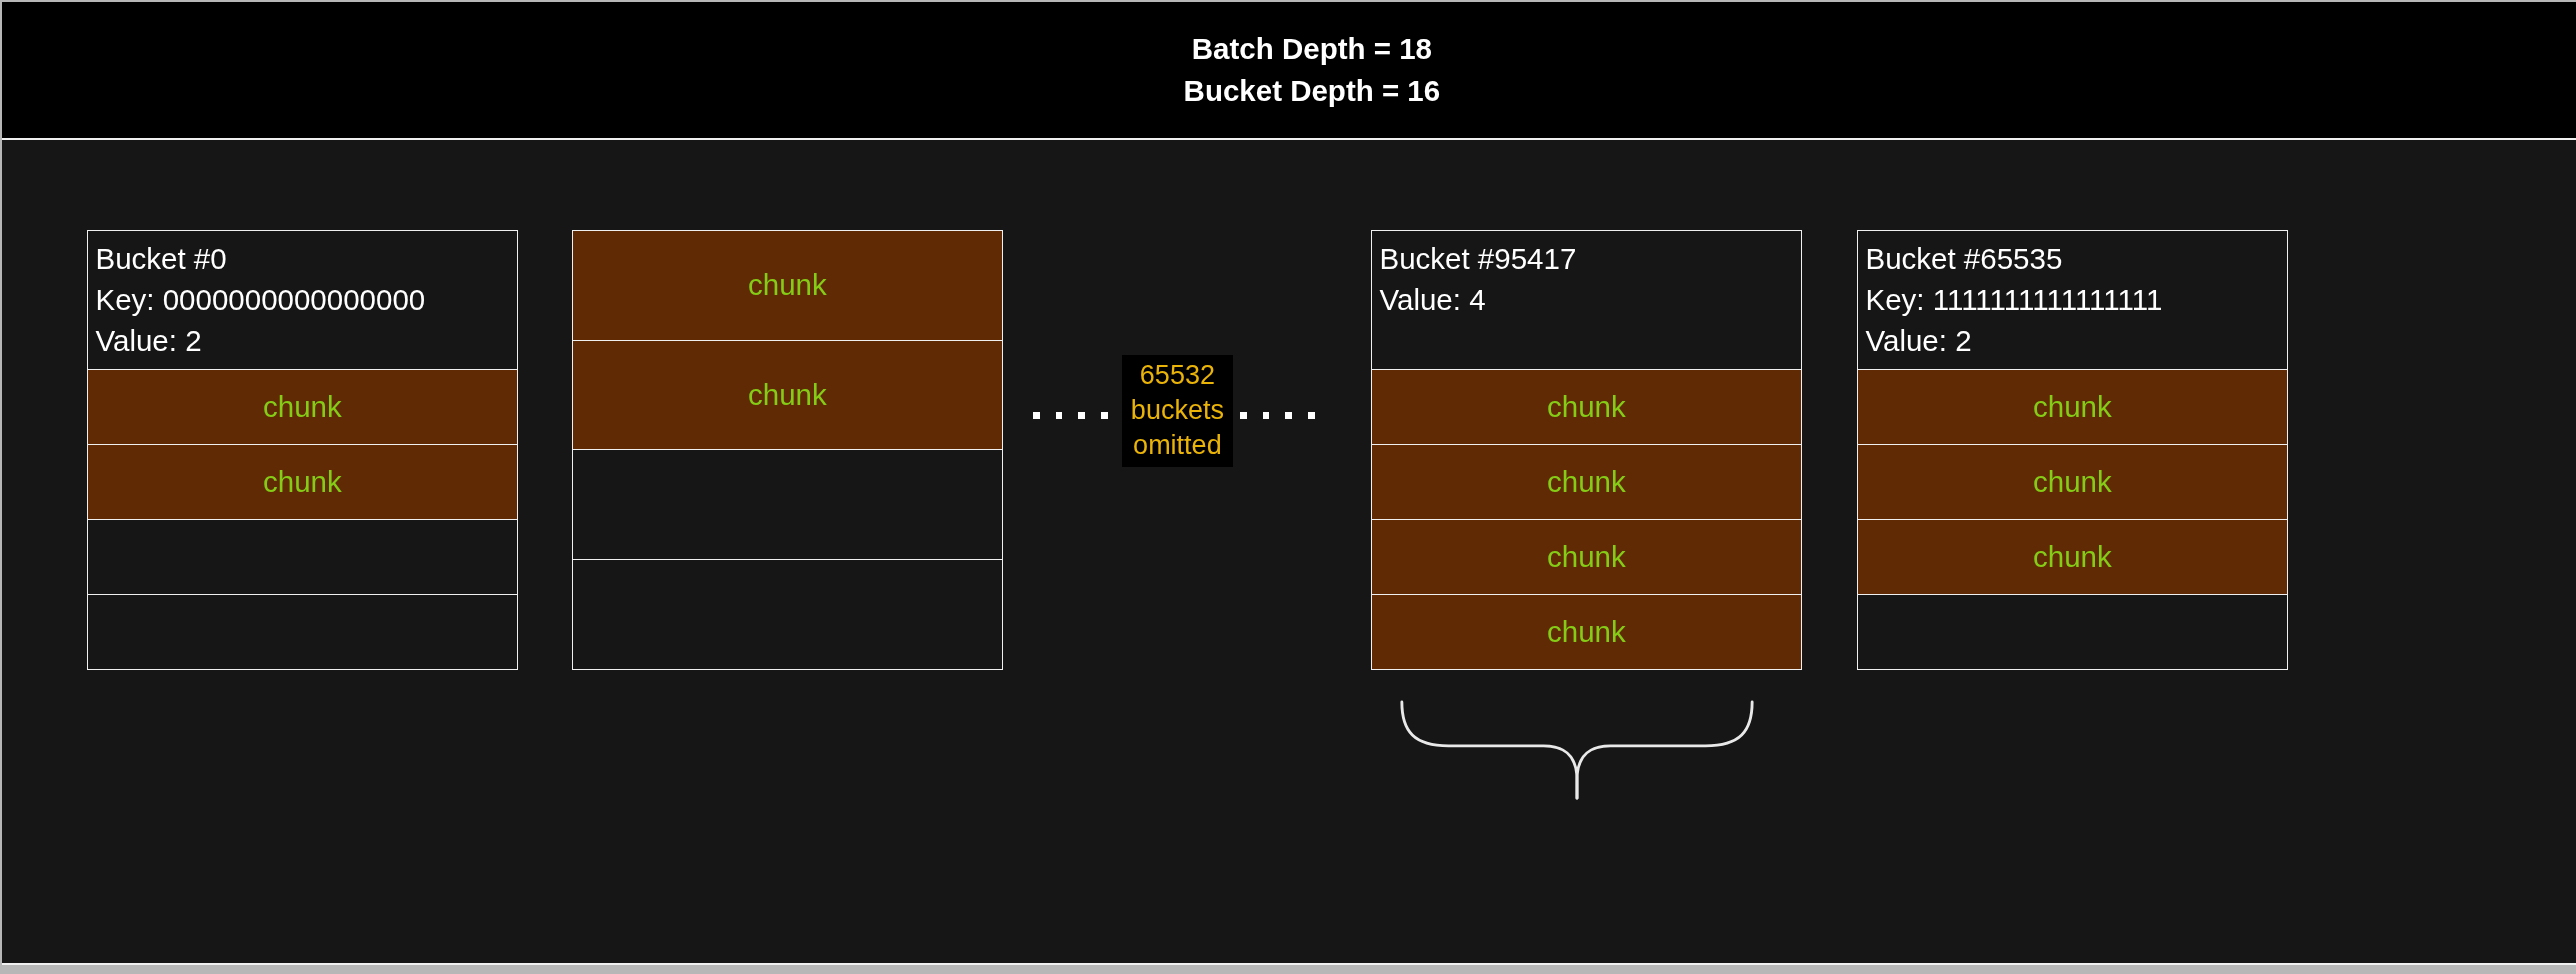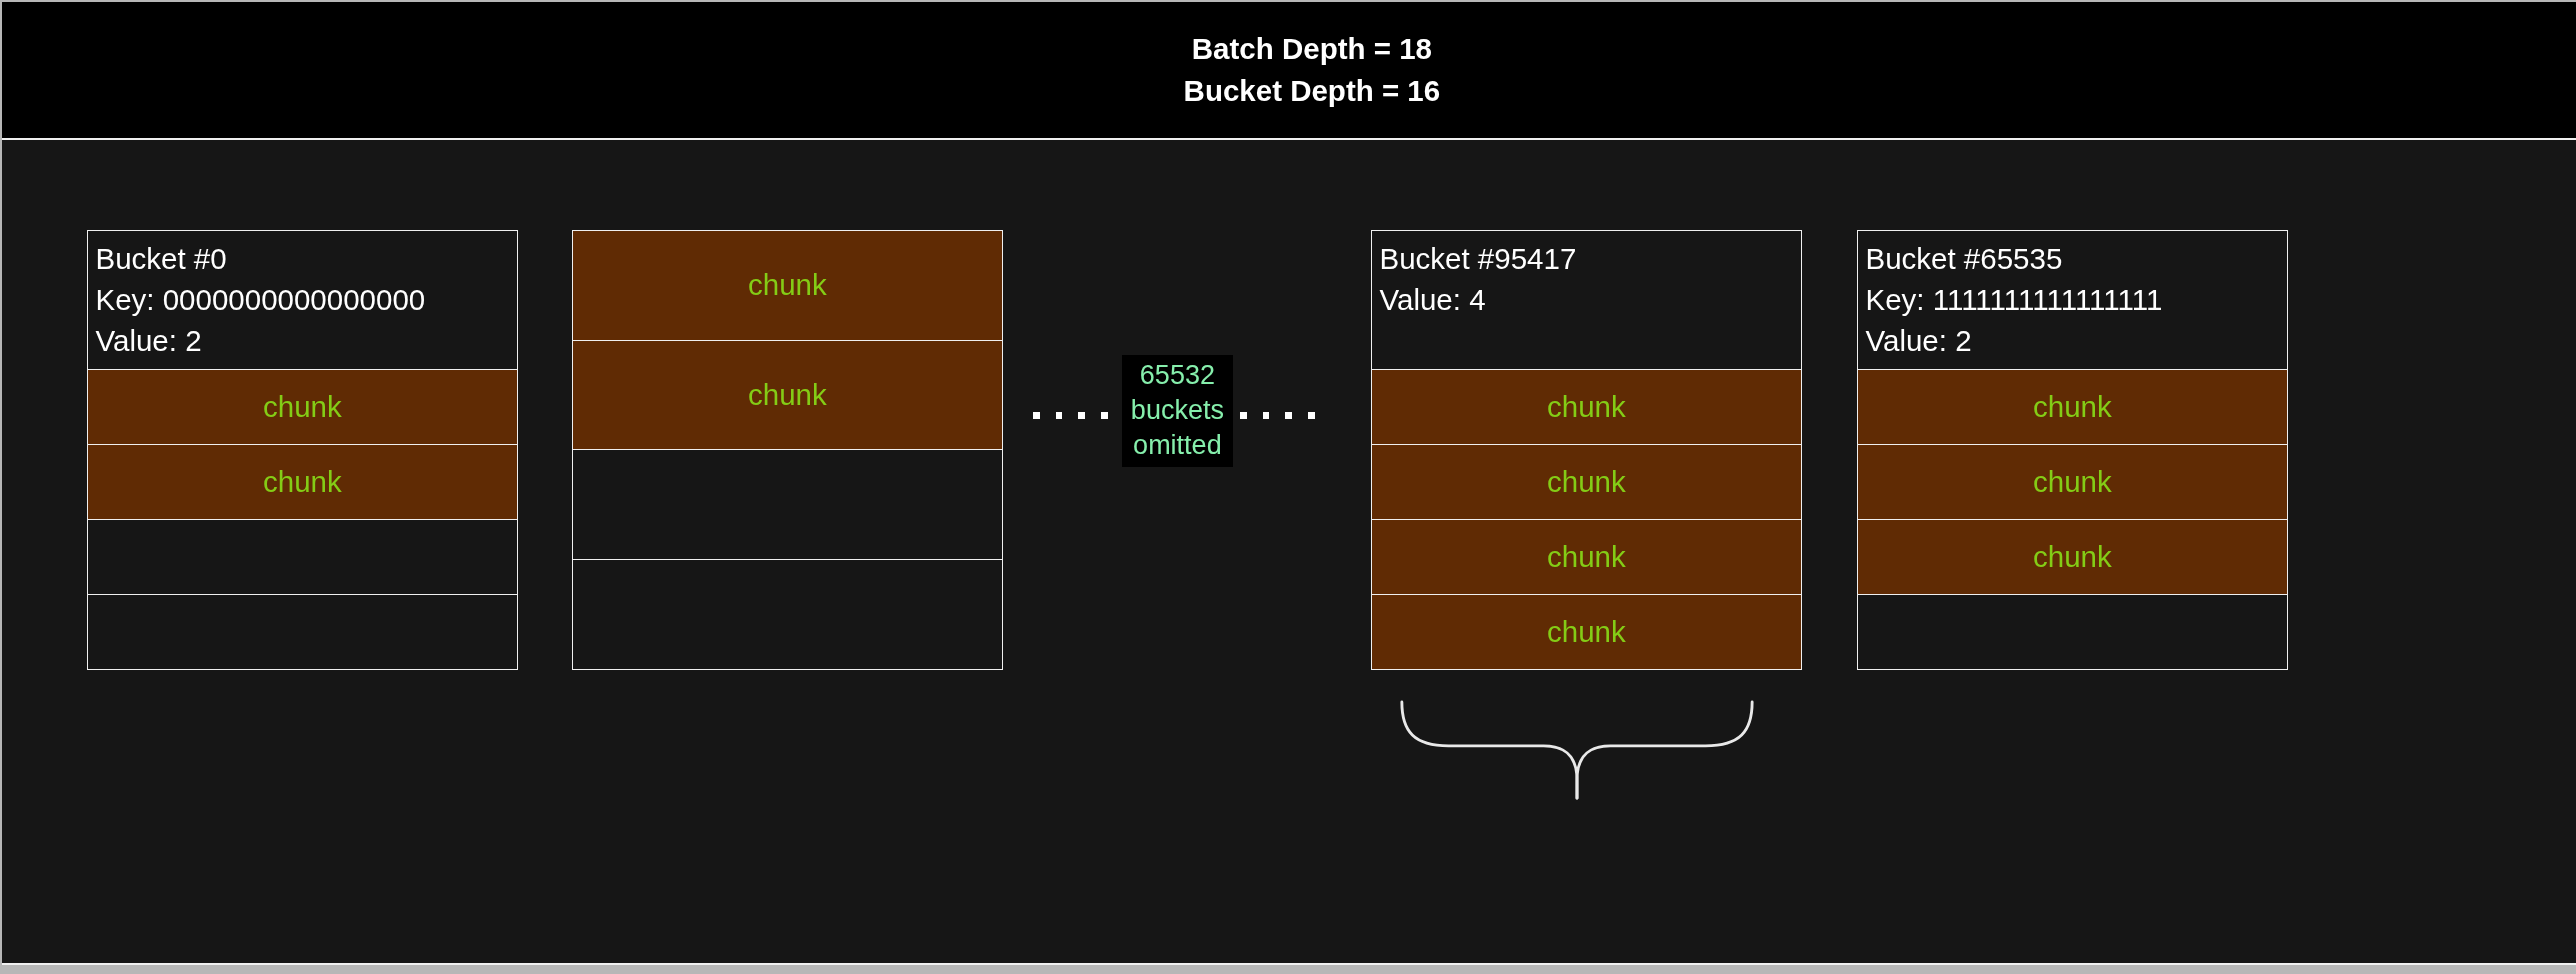--- a/index.html
+++ b/index.html
@@ -40,21 +40,21 @@
     border-bottom:1.9px solid var(--border,#f0f0f0);
     display:flex;align-items:center;justify-content:center;
     font-size:29.5px;color:#84cc16;
   }
   .slot:last-child{border-bottom:none;}
   .slot.filled{background:var(--chunk-fill,#602b04);}
   .omitted-label{
     position:absolute;left:1120px;top:353px;width:111px;height:112px;
     background:var(--label-bg,#000);
     display:flex;flex-direction:column;align-items:center;justify-content:center;
-    font-size:27px;line-height:35px;color:#86efac;text-align:center;
+    font-size:27px;line-height:35px;color:#eab308;text-align:center;
   }
   .dots{
     position:absolute;top:410px;display:flex;gap:16px;
   }
   .dots-left{left:1031px;}
   .dots-right{left:1238px;}
   .dot{width:6.7px;height:6.7px;background:#fff;display:block;}
   .brace{position:absolute;left:1397px;top:697px;}
   .annotation{
     position:absolute;left:1346px;top:799px;width:480px;

